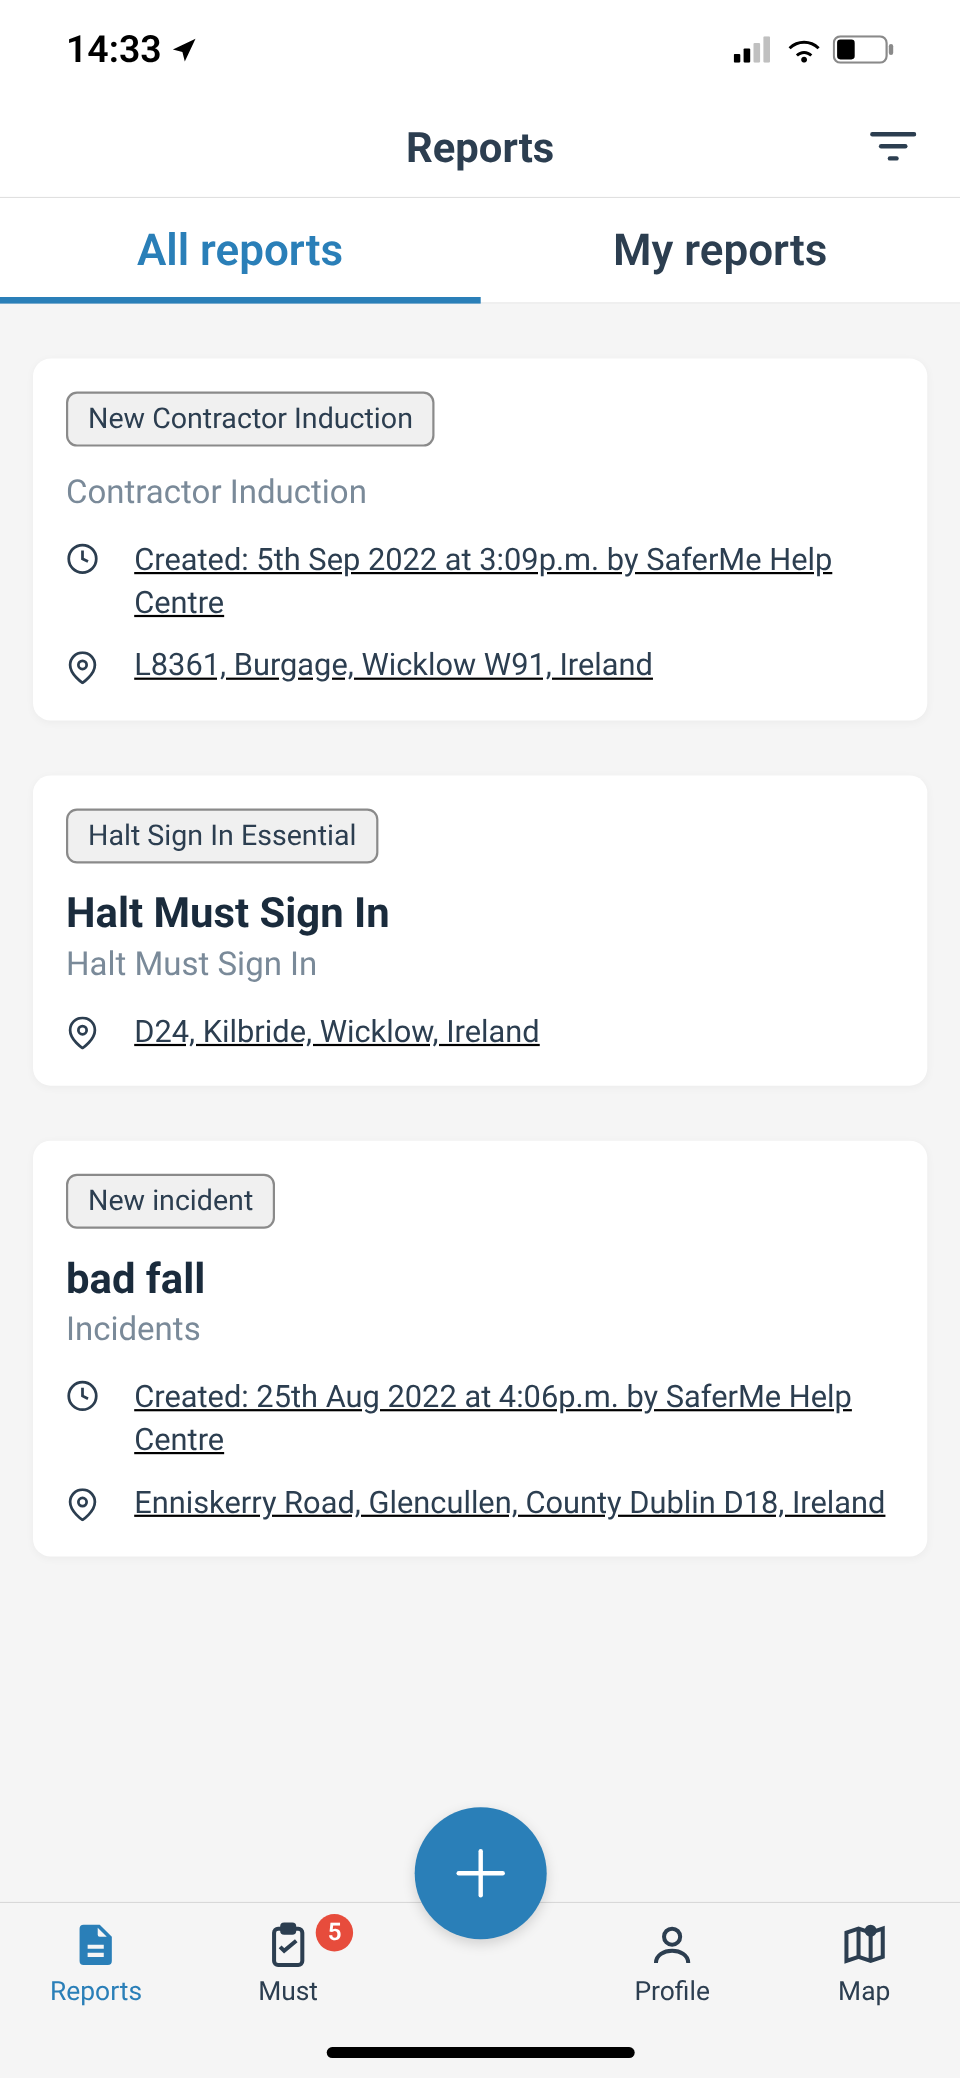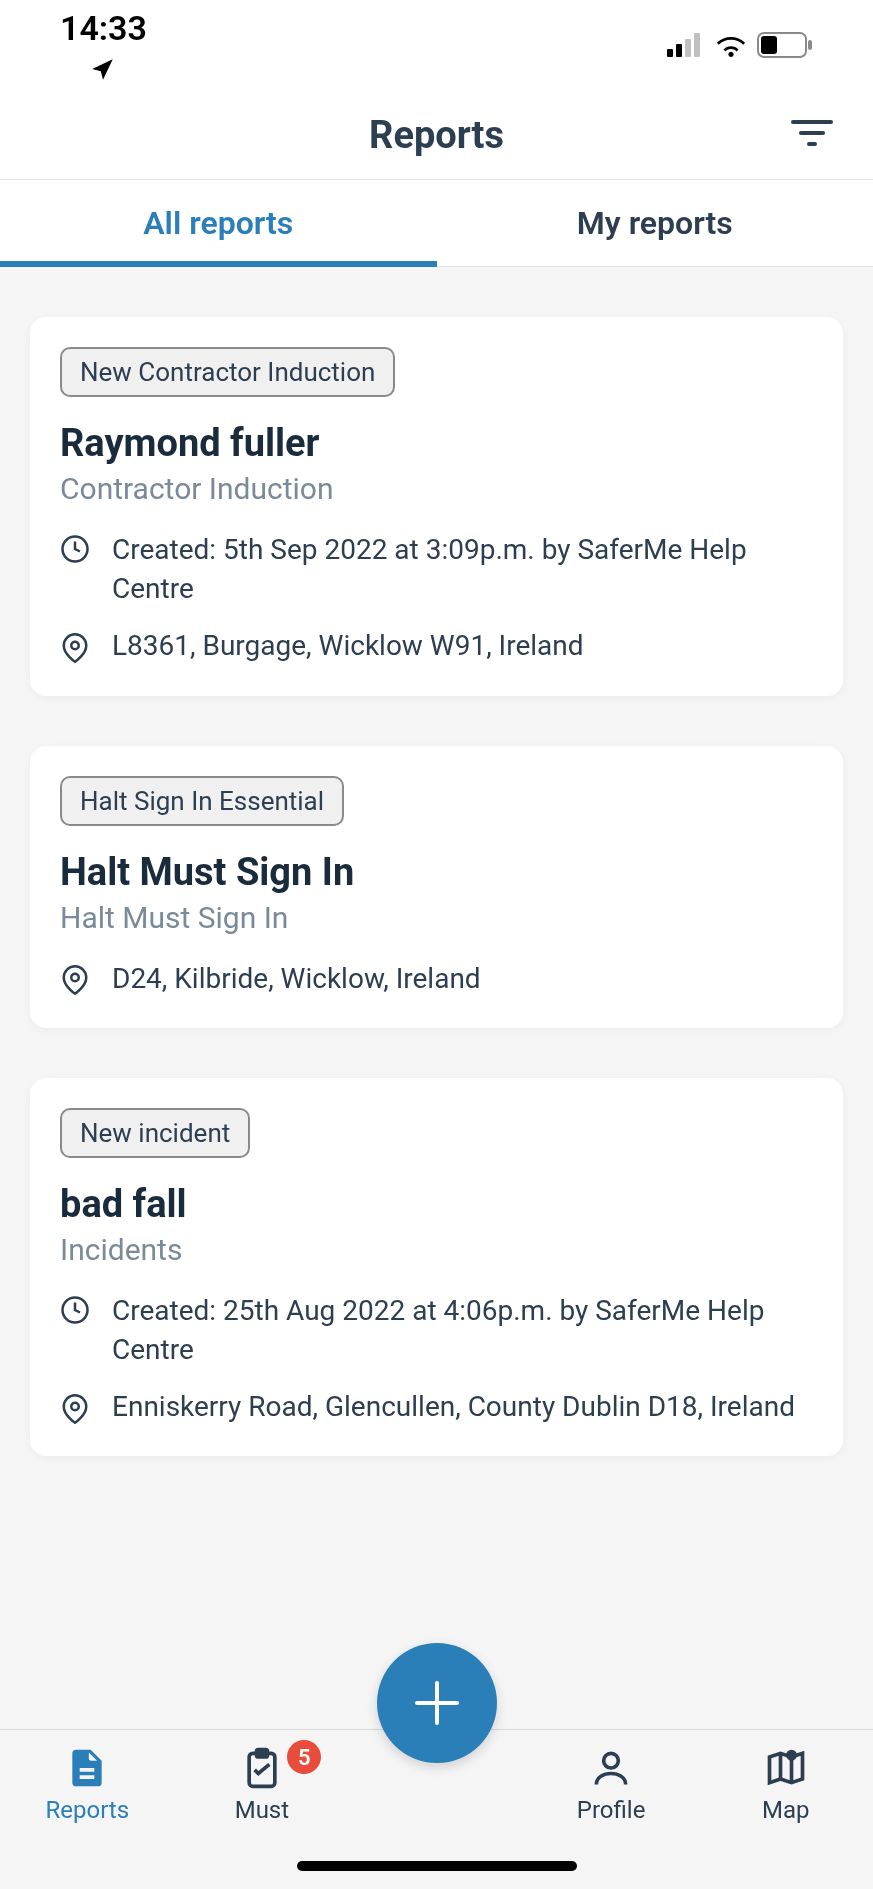--- a/index.html
+++ b/index.html
@@ -25,21 +25,20 @@
       align-items: center;
       padding: 0 60px;
     }
     .status-time {
       font-size: 34px;
       font-weight: 600;
       color: #000;
       display: flex;
       align-items: center;
       gap: 8px;
-      flex-direction: column;
     }
     .status-icons {
       display: flex;
       align-items: center;
       gap: 10px;
     }
     
     .header {
       height: 90px;
       background: #fff;
@@ -63,21 +62,21 @@
     
     .tabs {
       display: flex;
       background: #fff;
       border-bottom: 1px solid #e0e0e0;
     }
     .tab {
       flex: 1;
       text-align: center;
       padding: 24px 0;
-      font-size: 32px;
+      font-size: 40px;
       font-weight: 600;
       color: #2c3e50;
       position: relative;
     }
     .tab.active {
       color: #2a7fb8;
     }
     .tab.active::after {
       content: '';
       position: absolute;
@@ -116,22 +115,23 @@
       margin-bottom: 6px;
     }
     .card-subtitle {
       font-size: 30px;
       color: #7a8a99;
       margin-bottom: 24px;
     }
     .meta-row {
       display: flex;
       align-items: flex-start;
-      gap: 22px;
+      gap: 32px;
       margin-bottom: 18px;
+      text-decoration: underline;
     }
     .meta-row:last-child {
       margin-bottom: 0;
       align-items: center;
     }
     .meta-icon {
       flex-shrink: 0;
       width: 30px;
       height: 30px;
       margin-top: 4px;
@@ -264,21 +264,20 @@
   </div>
   <div class="tab">
     <span>My reports</span>
   </div>
 </div>
 
 <div class="content">
 
   <div class="card">
     <div class="badge">New Contractor Induction</div>
-    <div class="card-title">Raymond fuller</div>
     <div class="card-subtitle">Contractor Induction</div>
     <div class="meta-row">
       <svg class="meta-icon" viewBox="0 0 24 24" fill="none" stroke="#2c3e50" stroke-width="2">
         <circle cx="12" cy="12" r="10"></circle>
           <polyline points="12 6 12 12 16 14"></polyline>
       </svg>
       <div class="meta-text">Created: 5th Sep 2022 at 3:09p.m. by SaferMe Help Centre</div>
     </div>
     <div class="meta-row">
       <svg class="meta-icon" viewBox="0 0 24 24" fill="none" stroke="#2c3e50" stroke-width="2">

